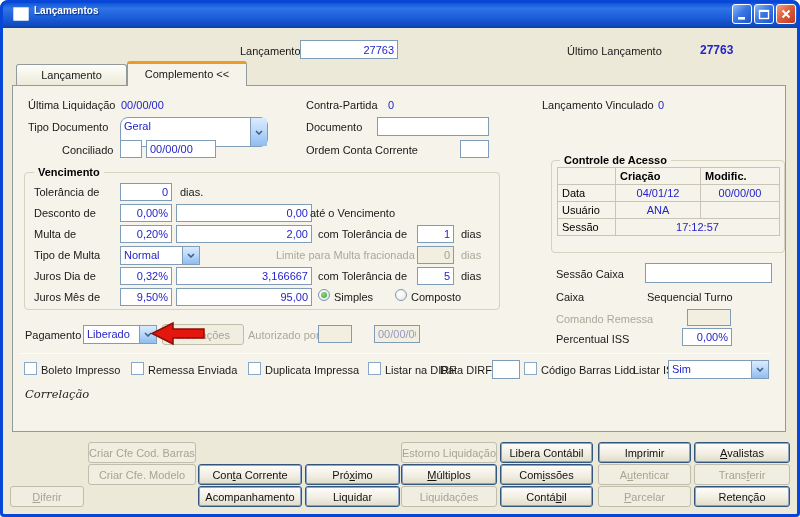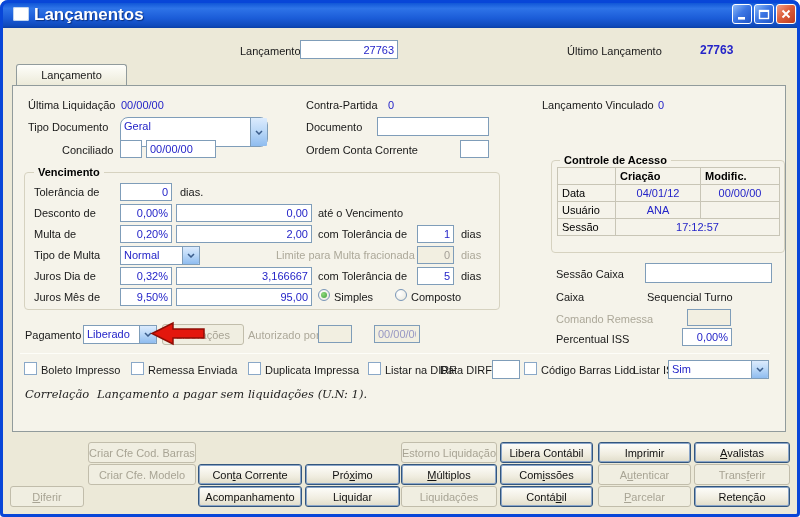--- a/index.html
+++ b/index.html
@@ -4,21 +4,21 @@
 <style>
   html,body{margin:0;padding:0;background:#fff;}
   *{box-sizing:border-box;}
   #stage{position:relative;width:800px;height:517px;font-family:"Liberation Sans",sans-serif;}
   #window{position:absolute;inset:0;background:#ECE9D8;border-radius:8px 8px 4px 4px;overflow:hidden;}
   #frame{position:absolute;inset:0;border:3px solid #0846D8;border-radius:8px 8px 4px 4px;pointer-events:none;z-index:60;}
   .abs{position:absolute;}
   
   .titlebar{position:absolute;left:0;top:0;width:800px;height:28px;border-radius:8px 8px 0 0;
     background:linear-gradient(180deg,#3C87F0 0%,#1258D8 12%,#2E74E8 30%,#1B5CD8 65%,#0F4ABC 92%,#0A3FA6 100%);z-index:55;}
-  .title{position:absolute;left:34px;top:5px;color:#fff;font-size:17px;font-weight:bold;text-shadow:1px 1px 1px #0A3080;}
+  .title{position:absolute;left:34px;top:5px;color:#fff;font-size:10px;font-weight:bold;text-shadow:1px 1px 1px #0A3080;}
   .appicon{position:absolute;left:13px;top:7px;width:16px;height:14px;background:#fff;border-radius:2px;box-shadow:inset 0 0 0 1px #BFD4EE;}
   .winbtn{position:absolute;top:4px;width:20px;height:20px;border:1px solid #fff;border-radius:3px;display:flex;align-items:center;justify-content:center;}
   .winbtn.b{background:linear-gradient(135deg,#8FBCF8 0%,#3D77E4 45%,#1D54C8 100%);}
   .winbtn.r{background:linear-gradient(135deg,#F2A088 0%,#DD5F3C 45%,#BE3A1E 100%);}
   
   .lbl{font-size:11px;color:#181818;white-space:nowrap;line-height:13px;}
   .blue{color:#2424C8;}
   .gray{color:#ACA899;}
   .bold{font-weight:bold;}
   .txt{border:1px solid #7F9DB9;background:#fff;font-family:"Liberation Sans",sans-serif;font-size:11px;color:#2424C8;padding:1px 3px;margin:0;}
@@ -81,20 +81,21 @@
     </span>
   </div>
 
   <span class="abs lbl" style="left:240px;top:45px;">Lançamento</span>
   <input class="abs txt right" style="left: 300px; top: 40px; width: 98px; height: 19px;" value="27763">
   <span class="abs lbl" style="left:567px;top:45px;">Último Lançamento</span>
   <span class="abs lbl blue bold" style="left:700px;top:44px;font-size:12px;">27763</span>
 
   <div class="abs page"></div>
   <div class="abs tab inactive" style="left:16px;top:64px;width:111px;height:21px;">Lançamento</div>
+  <div class="abs tab active" style="left:127px;top:61px;width:120px;height:25px;">Complemento &lt;&lt;</div>
 
   <span class="abs lbl" style="left:28px;top:99px;">Última Liquidação</span>
   <span class="abs lbl blue" style="left:121px;top:99px;">00/00/00</span>
   <span class="abs lbl" style="left:306px;top:99px;">Contra-Partida</span>
   <span class="abs lbl blue" style="left:388px;top:99px;">0</span>
   <span class="abs lbl" style="left:542px;top:99px;">Lançamento Vinculado</span>
   <span class="abs lbl blue" style="left:658px;top:99px;">0</span>
 
   <span class="abs lbl" style="left:28px;top:121px;">Tipo Documento</span>
   <div class="abs combo" style="left:120px;top:117px;width:148px;height:30px;border-radius:8px;">
@@ -148,21 +149,21 @@
   <div class="abs grp" style="left:24px;top:172px;width:476px;height:138px;"></div>
   <span class="abs legend" style="left:34px;top:166px;">Vencimento</span>
 
   <span class="abs lbl" style="left:34px;top:186px;">Tolerância de</span>
   <input class="abs txt right" style="left: 120px; top: 183px; width: 52px; height: 18px;" value="0">
   <span class="abs lbl" style="left:180px;top:186px;">dias.</span>
 
   <span class="abs lbl" style="left:34px;top:207px;">Desconto de</span>
   <input class="abs txt right" style="left: 120px; top: 204px; width: 52px; height: 18px;" value="0,00%">
   <input class="abs txt right" style="left: 176px; top: 204px; width: 136px; height: 18px;" value="0,00">
-  <span class="abs lbl" style="left:318px;top:207px;">até o Vencimento</span>
+  <span class="abs lbl" style="left:310px;top:207px;">até o Vencimento</span>
 
   <span class="abs lbl" style="left:34px;top:228px;">Multa de</span>
   <input class="abs txt right" style="left: 120px; top: 225px; width: 52px; height: 18px;" value="0,20%">
   <input class="abs txt right" style="left: 176px; top: 225px; width: 136px; height: 18px;" value="2,00">
   <span class="abs lbl" style="left:318px;top:228px;">com Tolerância de</span>
   <input class="abs txt right" style="left: 417px; top: 225px; width: 37px; height: 18px;" value="1">
   <span class="abs lbl" style="left:461px;top:228px;">dias</span>
 
   <span class="abs lbl" style="left:34px;top:249px;">Tipo de Multa</span>
   <div class="abs combo" style="left:120px;top:246px;width:80px;height:19px;">
@@ -238,21 +239,20 @@
   <div class="abs combo" style="left:668px;top:360px;width:101px;height:19px;">
     <span class="ctext">Sim</span>
     <span class="cbtn">
           <svg width="8" height="5" viewBox="0 0 8 5">
             <path d="M1 1 L4 4 L7 1" stroke="#3C5E8C" stroke-width="1.5" fill="none"></path>
           </svg>
         </span>
   </div>
 
   <span class="abs corr" style="left:25px;top:387px;">Correlação</span>
-  <span class="abs corr" style="left:97px;top:387px;">Lançamento a pagar sem liquidações (U.N: 1).</span>
 
   <div class="abs btn off" style="left:88px;top:442px;width:108px;height:21px;">
         <span>Criar Cfe Cod. Barras</span>
       </div>
   <div class="abs btn off" style="left:401px;top:442px;width:96px;height:21px;">
         <span>Estorno Liquidação</span>
       </div>
   <div class="abs btn on" style="left:500px;top:442px;width:93px;height:21px;">
         <span>Libera Contábil</span>
       </div>

